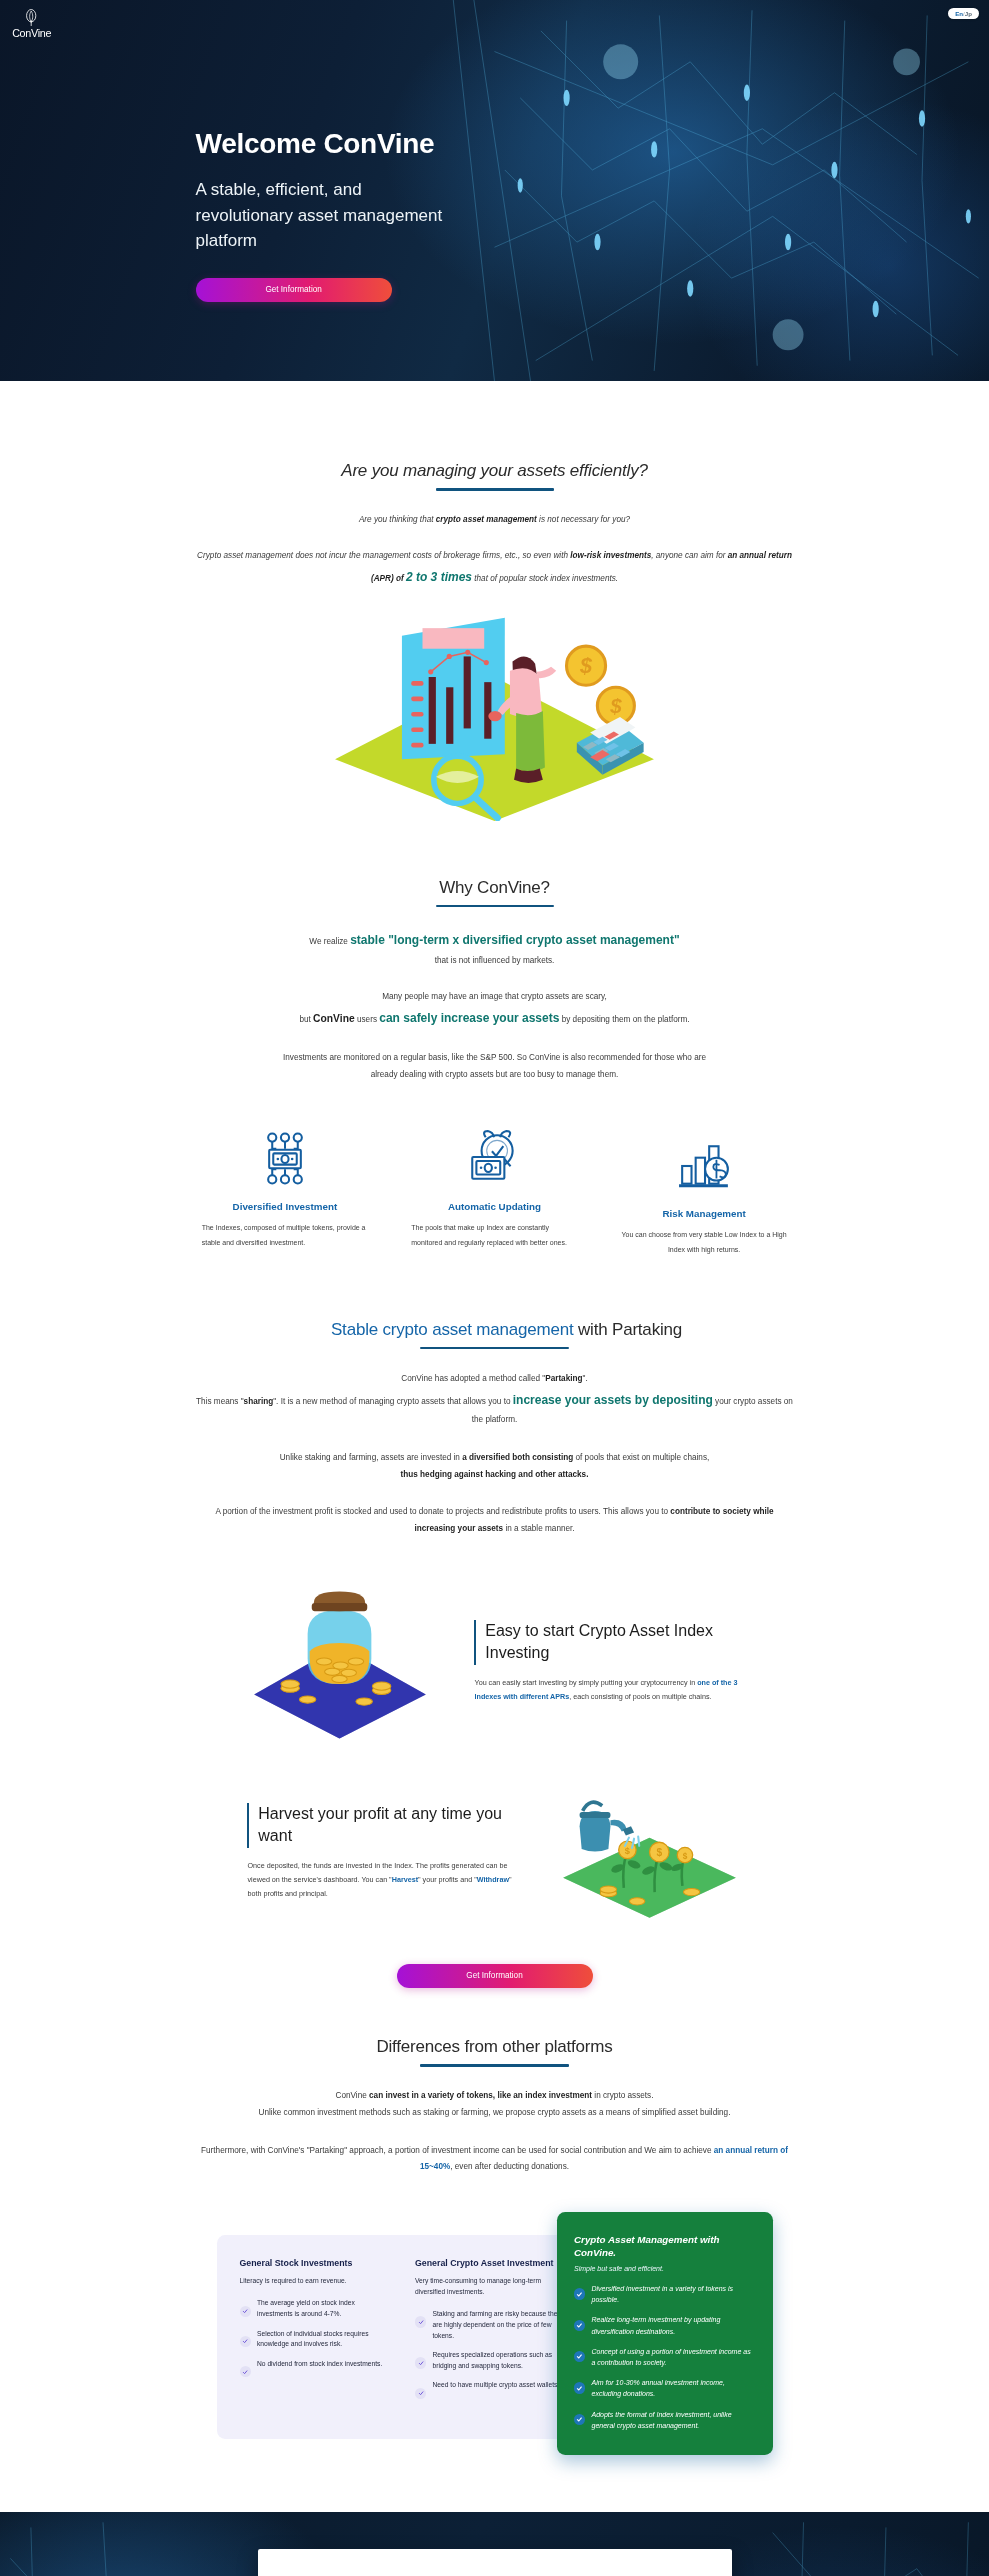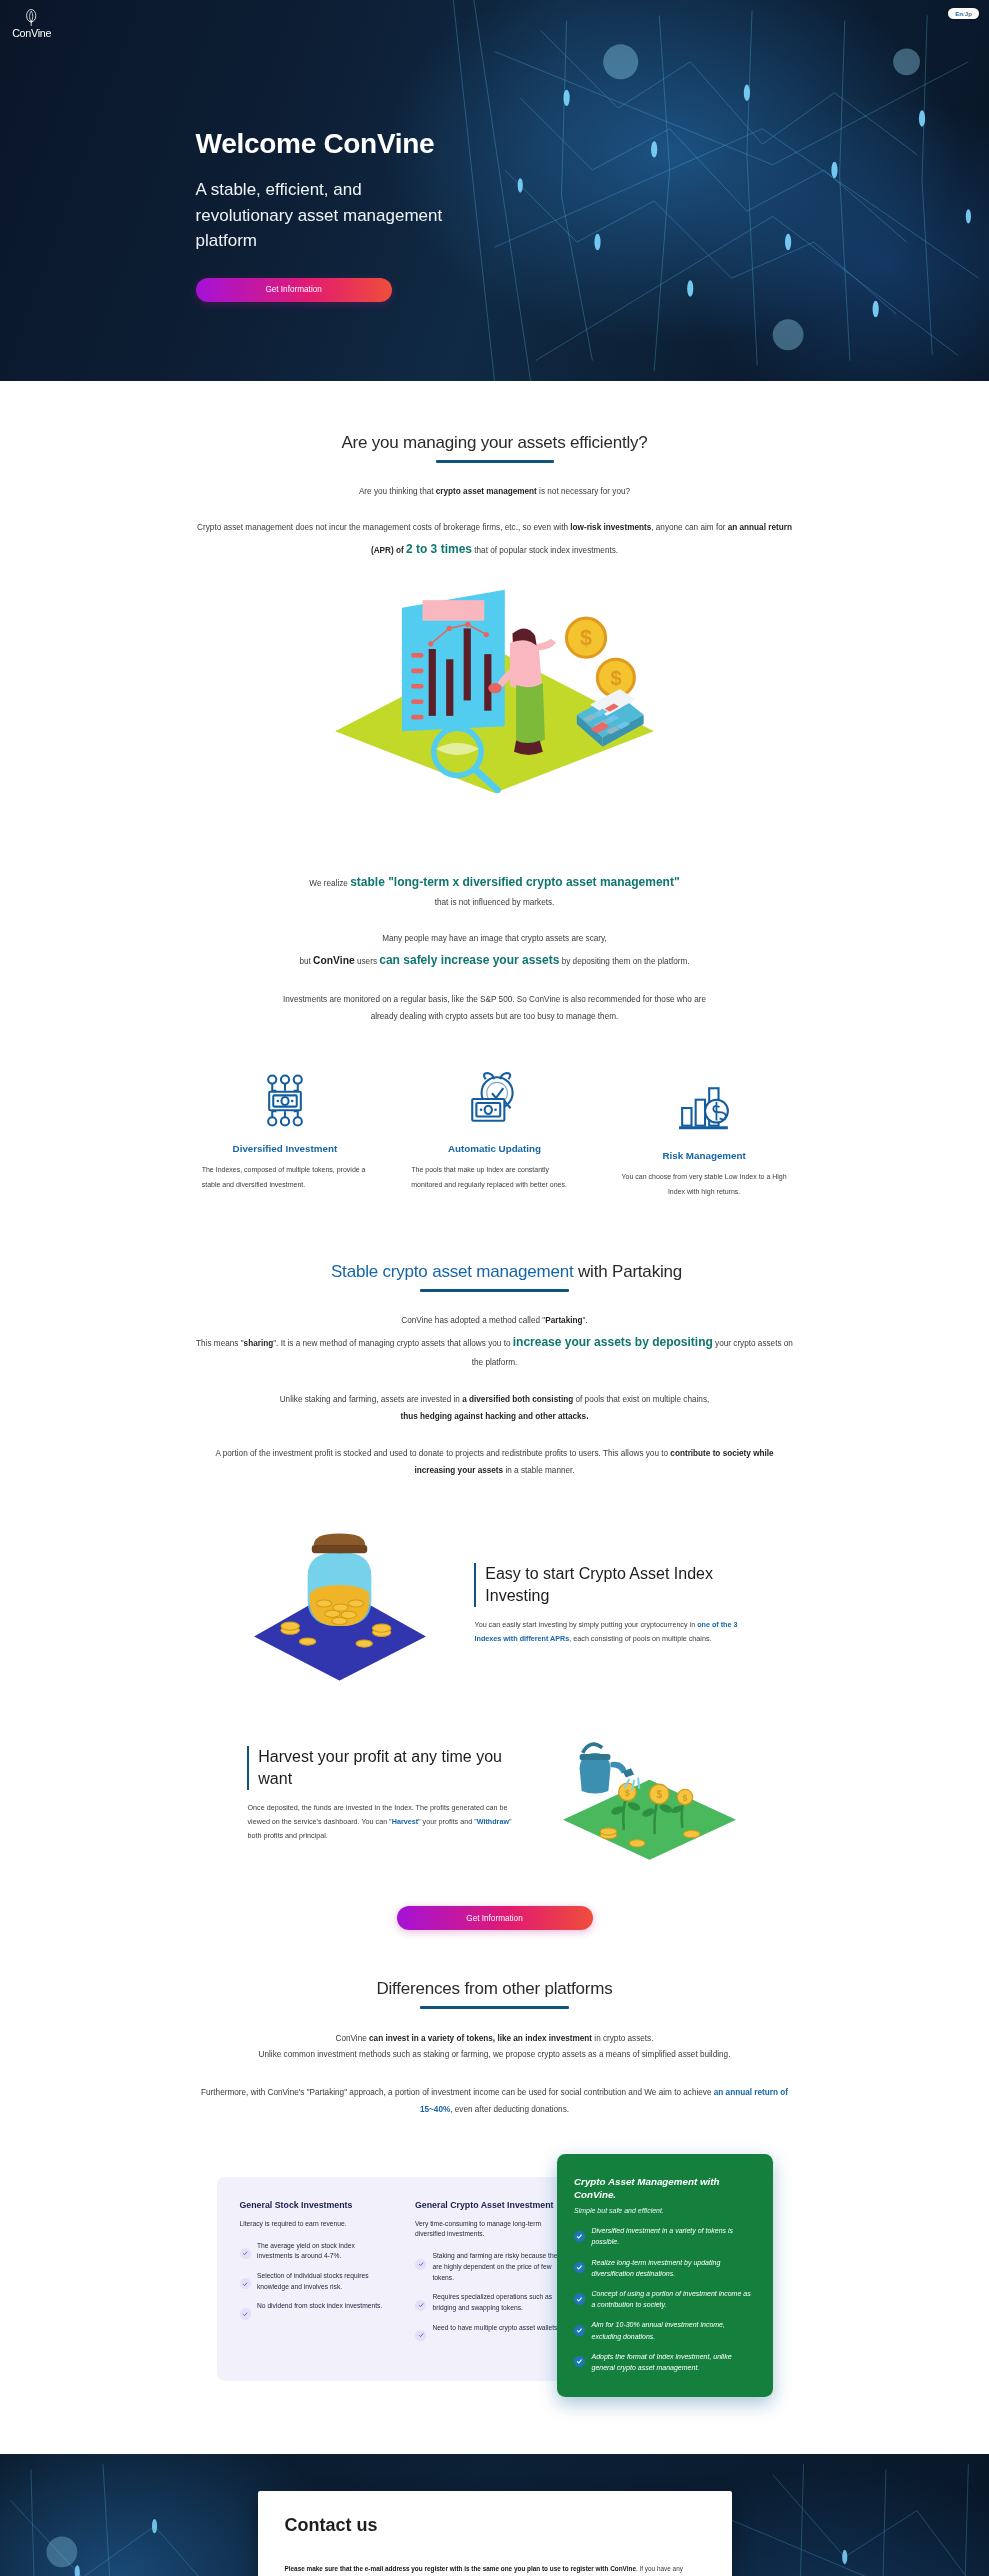--- a/index.html
+++ b/index.html
@@ -239,21 +239,21 @@
         <span class="jp">Jp</span>
     </div>
 
     <div class="hero-inner">
       <h1 class="hero-title">Welcome ConVine</h1>
       <p class="hero-sub">A stable, efficient, and revolutionary asset management platform</p>
       <button class="cta-btn">Get Information</button>
     </div>
   </section>
 
-  <section class="section" style="padding-top:52px;">
+  <section class="section" style="padding-top:80px;font-style:italic;">
     <div class="sec-head">
       <div class="sec-title">Are you managing your assets efficiently?</div>
       <div class="sec-rule"></div>
     </div>
     <p class="body-copy" style="margin-top:21.6px;">
       <span>Are you thinking that </span><b>crypto asset management</b><span> is not necessary for you?</span>
     </p>
     <p class="body-copy" style="margin-top:18.5px;">
       <span>Crypto asset management does not incur the management costs of brokerage firms, etc., so even with </span><b>low-risk investments</b><span>, anyone can aim for </span><b>an annual return (APR) of </b><span class="blue-lg">2 to 3 times</span><span> that of popular stock index investments.</span>
     </p>
@@ -317,20 +317,24 @@
         <g>
           <circle cx="238" cy="340" r="46" fill="none" stroke="#52cdf0" stroke-width="11"></circle>
           <path d="M196 334 q42 -22 84 0 q-42 24 -84 0 z" fill="#e4ef9d"></path>
           <line x1="272" y1="374" x2="316" y2="414" stroke="#52cdf0" stroke-width="13" stroke-linecap="round"></line>
         </g>
       </svg>
     </div>
   </section>
 
   <section class="section" style="padding-top:57px;">
+    <div class="sec-head">
+      <div class="sec-title">Why ConVine?</div>
+      <div class="sec-rule"></div>
+    </div>
     <p class="body-copy" style="margin-top:20.6px;">
       <span>We realize </span><span class="blue-lg">stable "long-term x diversified crypto asset management"</span><br>
       <span>that is not influenced by markets.</span>
     </p>
     <p class="body-copy" style="margin-top:19.6px;">
       <span>Many people may have an image that crypto assets are scary,</span><br>
       <span>but </span><b style="font-size:10.3px;">ConVine</b><span> users </span><span class="blue-lg">can safely increase your assets</span><span> by depositing them on the platform.</span>
     </p>
     <p class="body-copy" style="margin-top:19.6px;">
       <span>Investments are monitored on a regular basis, like the S&amp;P 500. So ConVine is also recommended for those who are</span><br>

